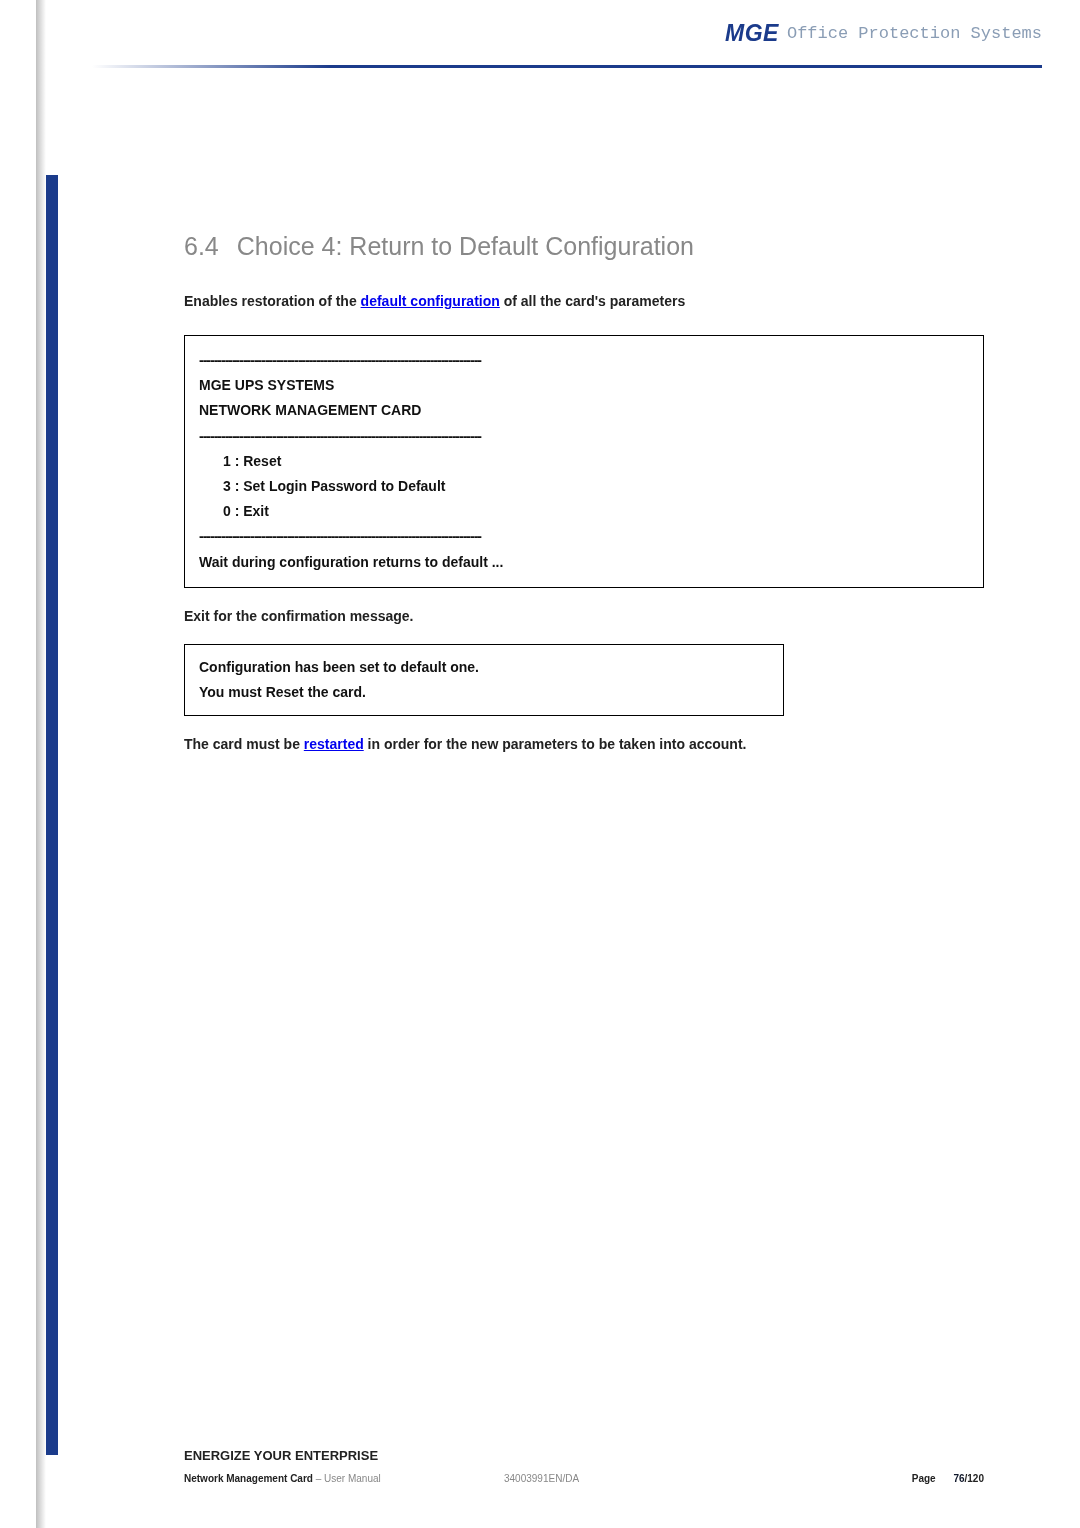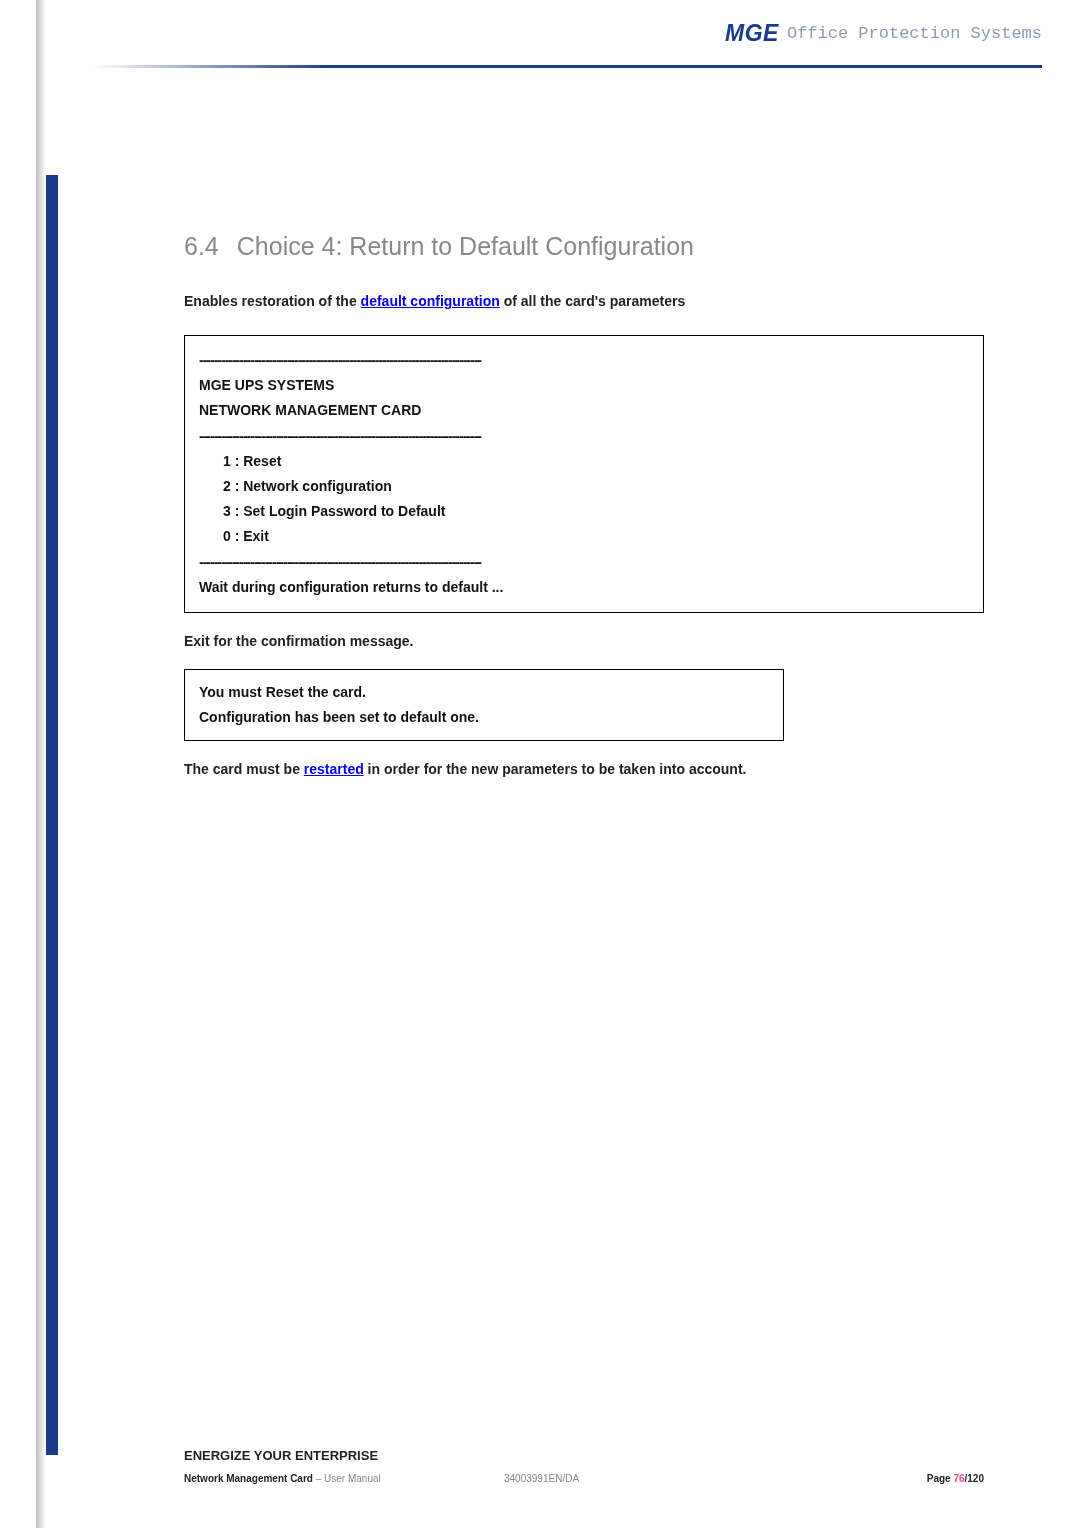--- a/index.html
+++ b/index.html
@@ -154,22 +154,23 @@
     .footer-center {
       color: #888;
       position: absolute;
       left: 320px;
     }
     .footer-right .bold {
       font-weight: bold;
       color: #222;
     }
     .page-num {
-      color: #ec4899;
-      font-weight: bold;
+      color: #0f172a;
+      font-weight: bold;
+      margin-left: 15px;
     }
   </style>
 </head>
 <body>
 
 <div class="page">
   <div class="left-shadow"></div>
 
   <div class="header">
     <span class="mge-logo">MGE</span>
@@ -187,32 +188,31 @@
     <p class="intro">
       <span>Enables restoration of the </span><a class="link">default configuration</a><span> of all the card's parameters</span>
     </p>
 
     <div class="terminal-box">
       <div class="dashes">-----------------------------------------------------------------------------</div>
       <div>MGE UPS SYSTEMS</div>
       <div>NETWORK MANAGEMENT CARD</div>
       <div class="dashes">-----------------------------------------------------------------------------</div>
       <div class="menu-item">1 : Reset</div>
-      <div class="menu-item">2 : Network configuration</div>
       <div class="menu-item">3 : Set Login Password to Default</div>
       <div class="menu-item">0 : Exit</div>
       <div class="dashes">-----------------------------------------------------------------------------</div>
       <div>Wait during configuration returns to default ...</div>
     </div>
 
     <p class="body-text">Exit for the confirmation message.</p>
 
     <div class="small-box">
+      <div>Configuration has been set to default one.</div>
       <div>You must Reset the card.</div>
-      <div>Configuration has been set to default one.</div>
     </div>
 
     <p class="body-text">
       <span>The card must be </span><a class="link">restarted</a><span> in order for the new parameters to be taken into account.</span>
     </p>
   </div>
 
   <div class="footer">
     <div class="footer-line1">ENERGIZE YOUR ENTERPRISE</div>
     <div class="footer-line2">

